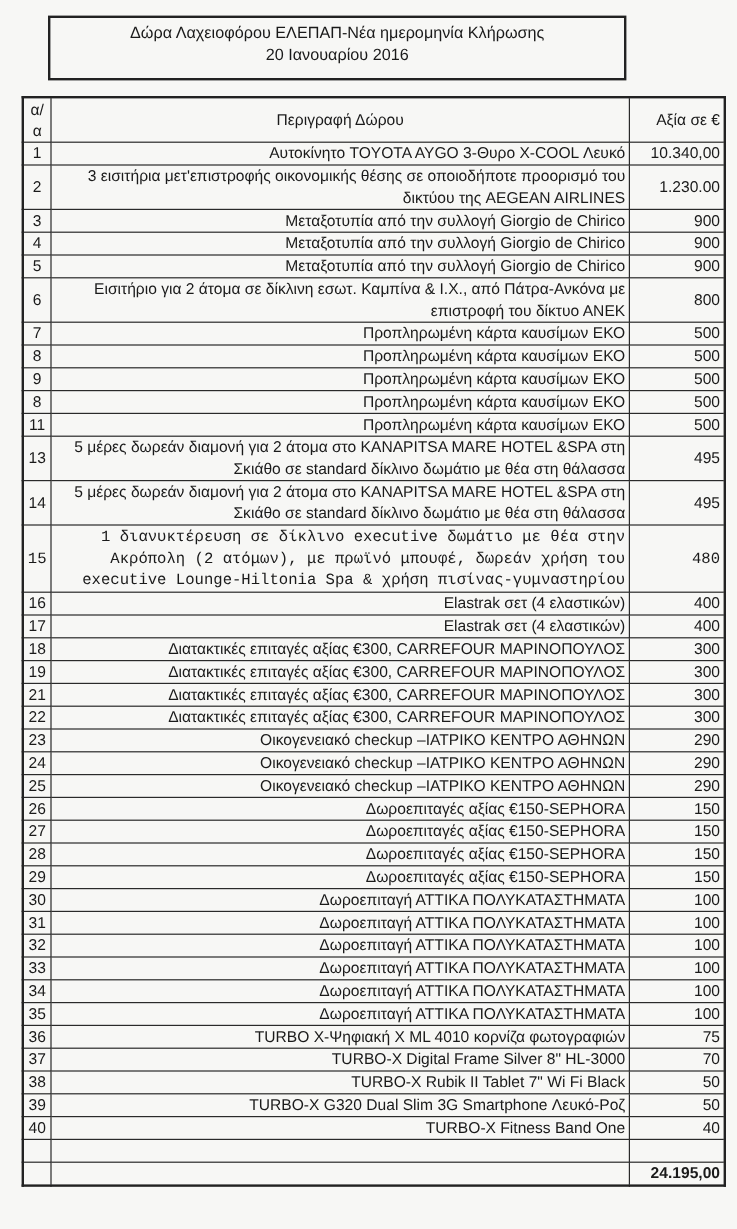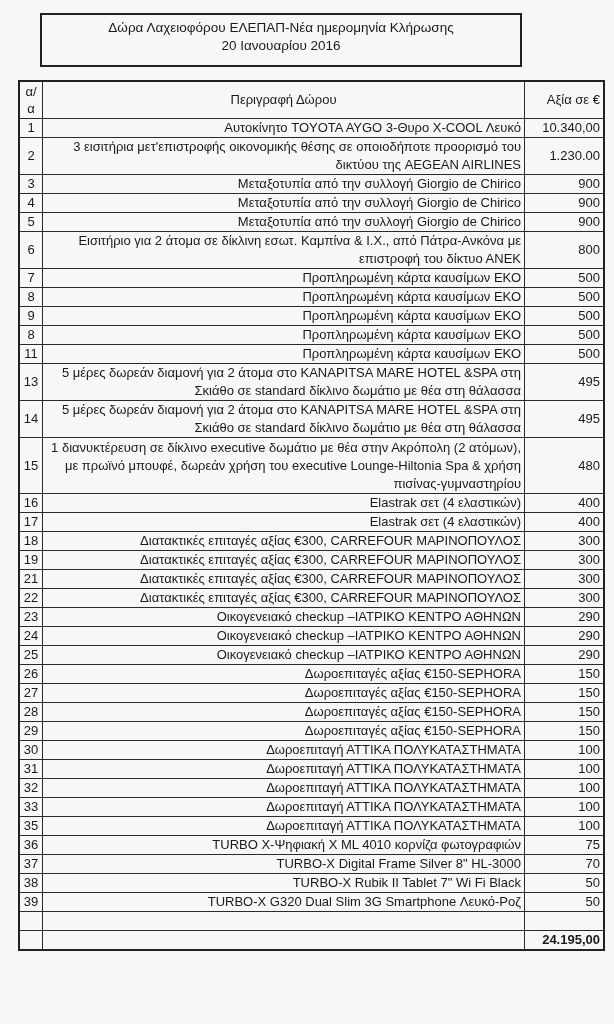--- a/index.html
+++ b/index.html
@@ -40,21 +40,21 @@
   table.prizes th {
     font-weight: normal;
     height: 36px;
     font-size: 13px;
   }
   .col-num { width: 20px; text-align: center; padding: 0 1px !important; }
   .col-desc { text-align: right; }
   .col-val { width: 72px; text-align: right; }
   tr.r1 td { height: 18px; }
   tr.r2 td { height: 36px; }
-  tr.r3 td { height: 55px; }
+  tr.r3 td { height: 55px; font-family: Liberation Mono, monospace; }
   .hdr-num { line-height: 17px !important; }
   .total-val { text-align: right; padding-right: 3px; }
   .blank td { height: 18px; }
 </style>
 </head>
 <body>
 
 <div class="title-box">
   <div>Δώρα Λαχειοφόρου ΕΛΕΠΑΠ-Νέα ημερομηνία Κλήρωσης</div>
   <div>20 Ιανουαρίου 2016</div>
@@ -218,20 +218,25 @@
         <td class="col-num">32</td>
         <td class="col-desc">Δωροεπιταγή ΑΤΤΙΚΑ ΠΟΛΥΚΑΤΑΣΤΗΜΑΤΑ</td>
         <td class="col-val">100</td>
       </tr>
       <tr class="r1">
         <td class="col-num">33</td>
         <td class="col-desc">Δωροεπιταγή ΑΤΤΙΚΑ ΠΟΛΥΚΑΤΑΣΤΗΜΑΤΑ</td>
         <td class="col-val">100</td>
       </tr>
       <tr class="r1">
+        <td class="col-num">34</td>
+        <td class="col-desc">Δωροεπιταγή ΑΤΤΙΚΑ ΠΟΛΥΚΑΤΑΣΤΗΜΑΤΑ</td>
+        <td class="col-val">100</td>
+      </tr>
+      <tr class="r1">
         <td class="col-num">35</td>
         <td class="col-desc">Δωροεπιταγή ΑΤΤΙΚΑ ΠΟΛΥΚΑΤΑΣΤΗΜΑΤΑ</td>
         <td class="col-val">100</td>
       </tr>
       <tr class="r1">
         <td class="col-num">36</td>
         <td class="col-desc">TURBO X-Ψηφιακή X ML 4010 κορνίζα φωτογραφιών</td>
         <td class="col-val">75</td>
       </tr>
       <tr class="r1">
@@ -241,20 +246,25 @@
       </tr>
       <tr class="r1">
         <td class="col-num">38</td>
         <td class="col-desc">TURBO-X Rubik II Tablet 7" Wi Fi Black</td>
         <td class="col-val">50</td>
       </tr>
       <tr class="r1">
         <td class="col-num">39</td>
         <td class="col-desc">TURBO-X G320 Dual Slim 3G Smartphone Λευκό-Ροζ</td>
         <td class="col-val">50</td>
+      </tr>
+      <tr class="r1">
+        <td class="col-num">40</td>
+        <td class="col-desc">TURBO-X Fitness Band One</td>
+        <td class="col-val">40</td>
       </tr>
     </tbody>
   <tfoot>
     <tr class="blank">
       <td class="col-num"></td>
       <td class="col-desc"></td>
       <td class="col-val"></td>
     </tr>
     <tr class="r1">
       <td class="col-num"></td>

